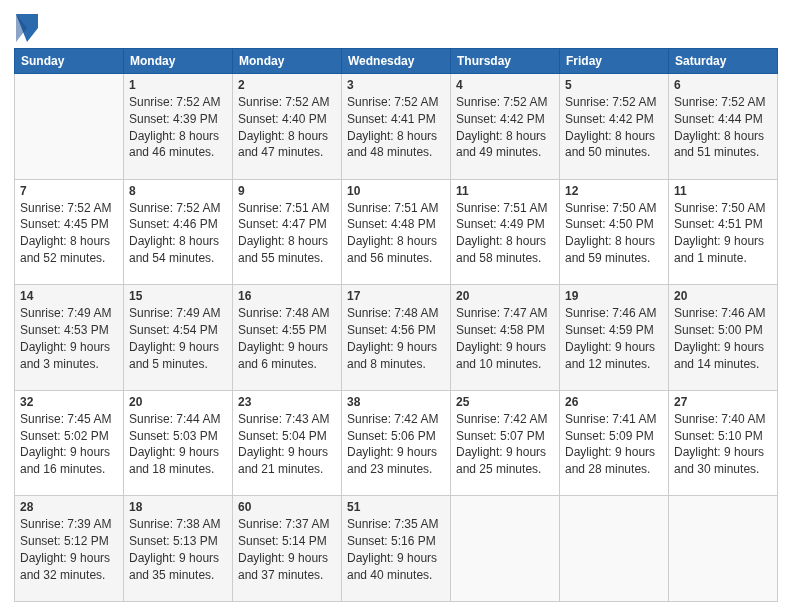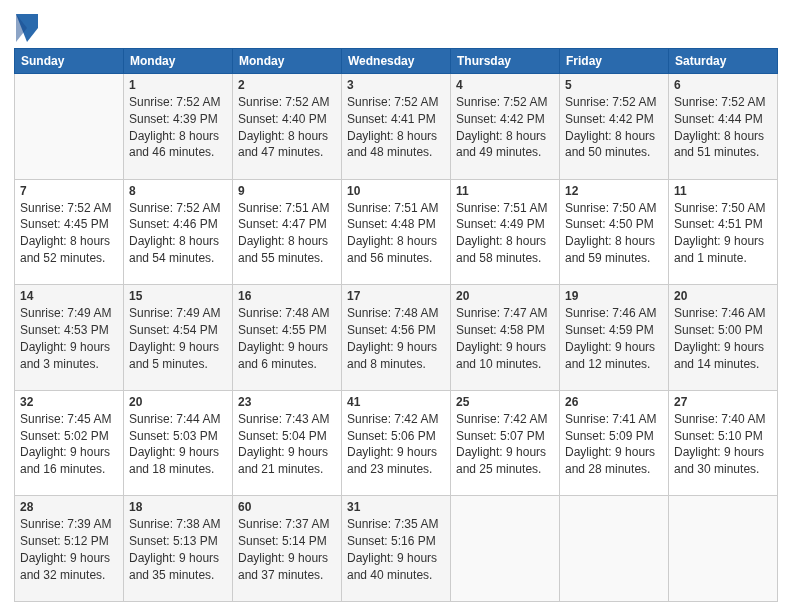--- a/index.html
+++ b/index.html
@@ -235,21 +235,21 @@
           </td>
           <td>
             <span class="day-number">20</span>
             <div class="day-info">Sunrise: 7:44 AM<br>Sunset: 5:03 PM<br>Daylight: 9 hours and 18 minutes.</div>
           </td>
           <td>
             <span class="day-number">23</span>
             <div class="day-info">Sunrise: 7:43 AM<br>Sunset: 5:04 PM<br>Daylight: 9 hours and 21 minutes.</div>
           </td>
           <td>
-            <span class="day-number">41</span>
+            <span class="day-number">38</span>
             <div class="day-info">Sunrise: 7:42 AM<br>Sunset: 5:06 PM<br>Daylight: 9 hours and 23 minutes.</div>
           </td>
           <td>
             <span class="day-number">25</span>
             <div class="day-info">Sunrise: 7:42 AM<br>Sunset: 5:07 PM<br>Daylight: 9 hours and 25 minutes.</div>
           </td>
           <td>
             <span class="day-number">26</span>
             <div class="day-info">Sunrise: 7:41 AM<br>Sunset: 5:09 PM<br>Daylight: 9 hours and 28 minutes.</div>
           </td>
@@ -265,21 +265,21 @@
           </td>
           <td>
             <span class="day-number">18</span>
             <div class="day-info">Sunrise: 7:38 AM<br>Sunset: 5:13 PM<br>Daylight: 9 hours and 35 minutes.</div>
           </td>
           <td>
             <span class="day-number">60</span>
             <div class="day-info">Sunrise: 7:37 AM<br>Sunset: 5:14 PM<br>Daylight: 9 hours and 37 minutes.</div>
           </td>
           <td>
-            <span class="day-number">31</span>
+            <span class="day-number">51</span>
             <div class="day-info">Sunrise: 7:35 AM<br>Sunset: 5:16 PM<br>Daylight: 9 hours and 40 minutes.</div>
           </td>
           <td class="empty-cell"></td>
           <td class="empty-cell"></td>
           <td class="empty-cell"></td>
         </tr>
       </tbody>
   </table>
 </div>
 

